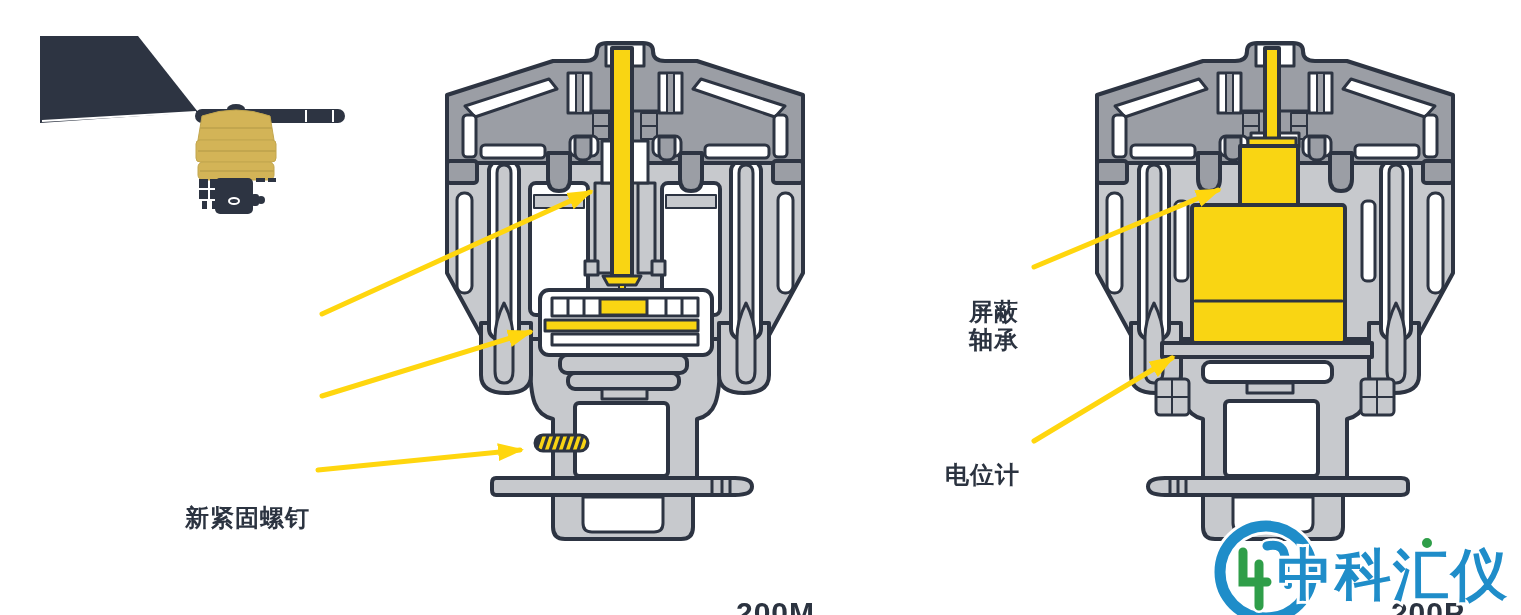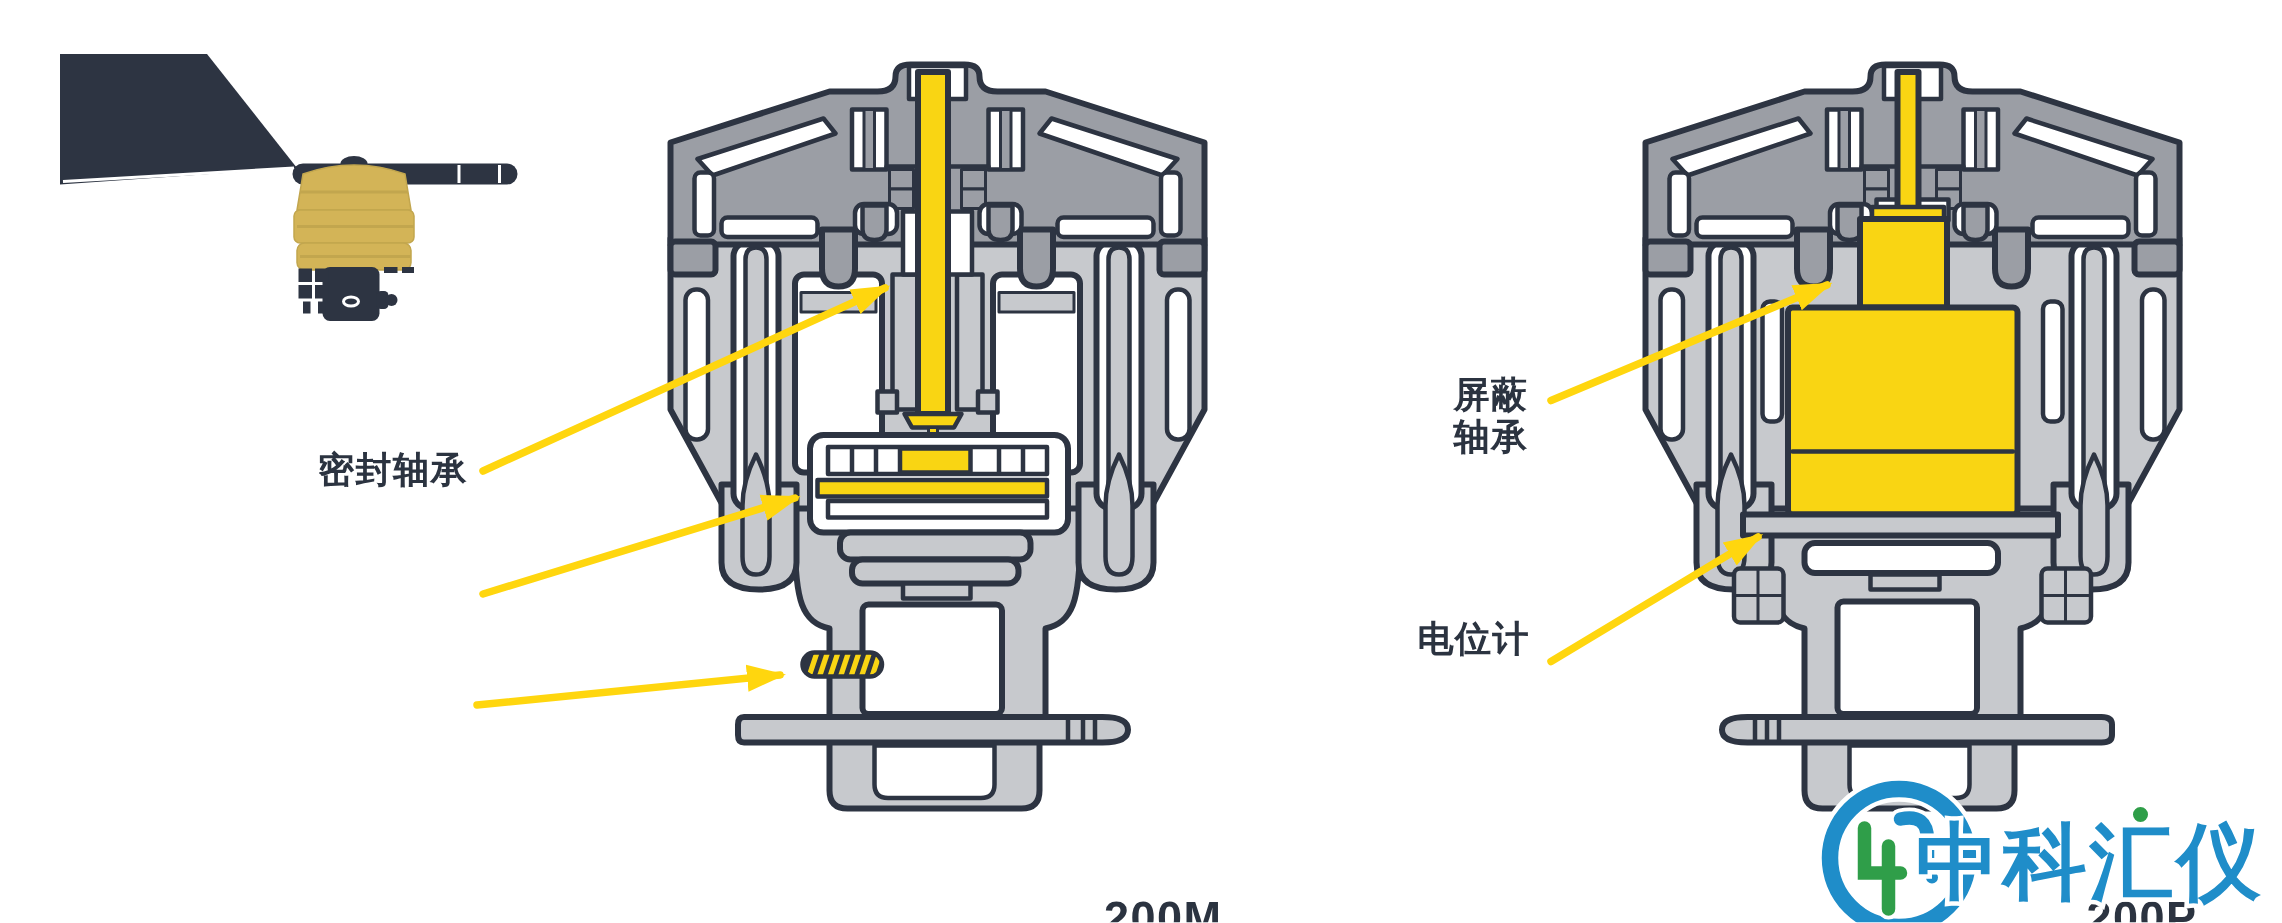--- a/index.html
+++ b/index.html
@@ -13,21 +13,21 @@
     overflow:hidden; font-family:"Liberation Sans", sans-serif;
   }
   .abs{position:absolute;}
   
   .s-out{stroke:var(--outline); stroke-width:4; stroke-linejoin:round; stroke-linecap:round;}
   .s3{stroke-width:3;} .s2{stroke-width:2;}
   .f-cap{fill:var(--cap_gray);} .f-body{fill:var(--body_gray);}
   .f-w{fill:#fff;} .f-y{fill:var(--yellow);} .f-n{fill:none;} .f-dark{fill:var(--outline);}
   .callout-label{
     position:absolute; color:var(--label_navy); font-weight:bold; font-size:24px;
-    line-height:1.18; letter-spacing:1px;
+    line-height:1.18; letter-spacing:1px;margin-top:48px;
   }
   .r{text-align:right;} .c{text-align:center;}
   .wrap2{word-break:break-all;}
   .caption{
     position:absolute; width:380px; text-align:right; color:var(--label_navy);
     font-weight:bold; font-size:30px; letter-spacing:1px;margin-top:40px;
   }
   .arrow{stroke:var(--arrow_yellow); stroke-width:5; stroke-linecap:round;}
   #wm-text{fill:var(--watermark_blue); stroke:#fff; stroke-width:6; paint-order:stroke;
     font-weight:bold; font-size:56px; letter-spacing:2px;
@@ -284,21 +284,21 @@
       <line x1="72" y1="364" x2="103" y2="364" class="s-out s2" fill="none"></line>
     </g>
     <g>
       <rect x="276" y="346" width="33" height="36" rx="4" class="f-body s-out s3"></rect>
       <line x1="292" y1="347" x2="292" y2="381" class="s-out s2" fill="none"></line>
       <line x1="277" y1="364" x2="308" y2="364" class="s-out s2" fill="none"></line>
     </g>
   </svg>
   <div class="caption" style="left:1085px; top:556px;">200P</div>
 
-  <div class="callout-label r" style="left:112px; top:300px; width:200px;">密封轴承</div>
+  <div class="callout-label r" style="left:110px; top:456px; width:200px;">新紧固螺钉</div>
   <div class="callout-label c wrap2" style="left:966px; top:250px; width:56px;">屏蔽轴承</div>
   <div class="callout-label c" style="left:935px; top:413px; width:95px;">电位计</div>
 
   <svg class="abs" style="left:0; top:0;" width="1521" height="615" viewBox="0 0 1521 615">
     <defs>
       <marker id="ah" viewBox="0 0 26 20" refX="22" refY="10" markerWidth="26" markerHeight="20" markerUnits="userSpaceOnUse" orient="auto">
         <path d="M0,1 L26,10 L0,19 Z" style="fill:var(--arrow_yellow)"></path>
       </marker>
     </defs>
     <line class="arrow" x1="322" y1="314" x2="590" y2="192" marker-end="url(#ah)"></line>

